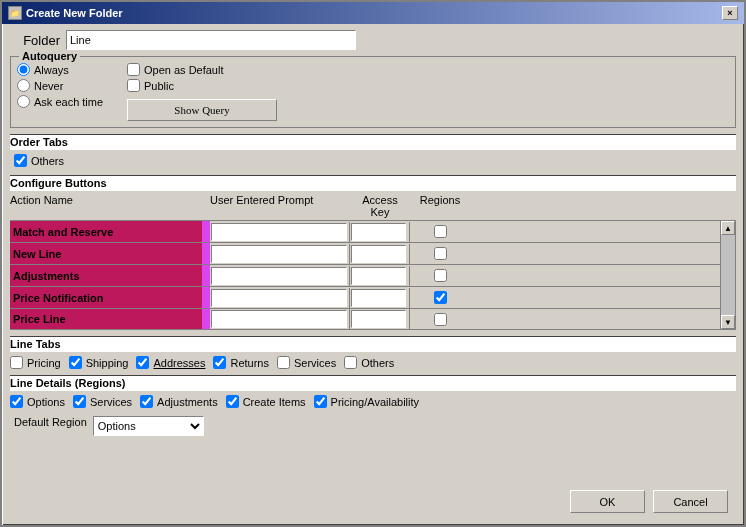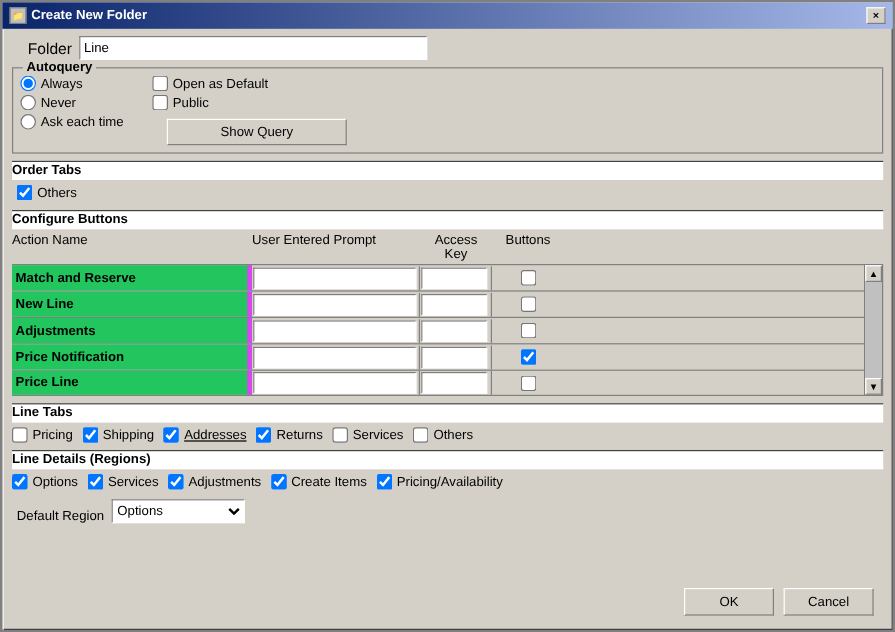--- a/index.html
+++ b/index.html
@@ -132,26 +132,25 @@
       width: 13px; height: 13px;
     }
 
     .show-query-btn {
       margin-top: 4px;
       padding: 2px 16px;
       background: #d4d0c8;
       border: 1px solid;
       border-color: #ffffff #808080 #808080 #ffffff;
       font-size: 11px;
-      font-family: Liberation Sans, sans-serif;
+      font-family: Liberation Serif, serif;
       cursor: pointer;
       height: 22px;
       min-width: 150px;
       text-align: center;
-      margin-left: 12px;
     }
 
     
     .order-tabs-section {
       margin-bottom: 6px;
     }
     .section-content {
       padding: 2px 4px;
     }
 
@@ -178,25 +177,25 @@
       grid-template-columns: 200px 140px 60px 60px;
       align-items: center;
       border-top: 1px solid #808080;
       height: 22px;
     }
     .config-row:last-child {
       border-bottom: 1px solid #808080;
     }
 
     .action-name-cell {
-      background: #22c55e;
+      background: #be185d;
       padding: 1px 3px;
       font-size: 11px;
       font-weight: bold;
-      border-right: 4px solid #d946ef;
+      border-right: 8px solid #d946ef;
       height: 100%;
       display: flex;
       align-items: center;
     }
     .prompt-cell {
       padding: 1px;
       border-right: 1px solid #808080;
     }
     .prompt-input {
       width: 136px;
@@ -269,21 +268,21 @@
     }
 
     
     .line-details-section {
       margin-bottom: 6px;
     }
 
     
     .default-region-row {
       display: flex;
-      align-items: flex-end;
+      align-items: flex-start;
       gap: 6px;
       margin-bottom: 16px;
       padding-left: 4px;
     }
     .region-select {
       height: 20px;
       background: white;
       border: 1px solid;
       border-color: #808080 #ffffff #ffffff #808080;
       font-size: 11px;
@@ -388,21 +387,21 @@
       </div>
     </div>
 
     <div class="configure-section">
       <div class="section-divider">Configure Buttons</div>
 
       <div class="col-headers">
         <div class="col-header">Action Name</div>
         <div class="col-header">User Entered Prompt</div>
         <div class="col-header access-key">Access<br>Key</div>
-        <div class="col-header display">Buttons</div>
+        <div class="col-header display">Regions</div>
       </div>
 
       <div class="config-table-wrapper">
         <div class="config-rows">
 
           <div class="config-row">
             <div class="action-name-cell">Match and Reserve</div>
             <div class="prompt-cell">
               <input type="text" class="prompt-input" style="">
             </div>

